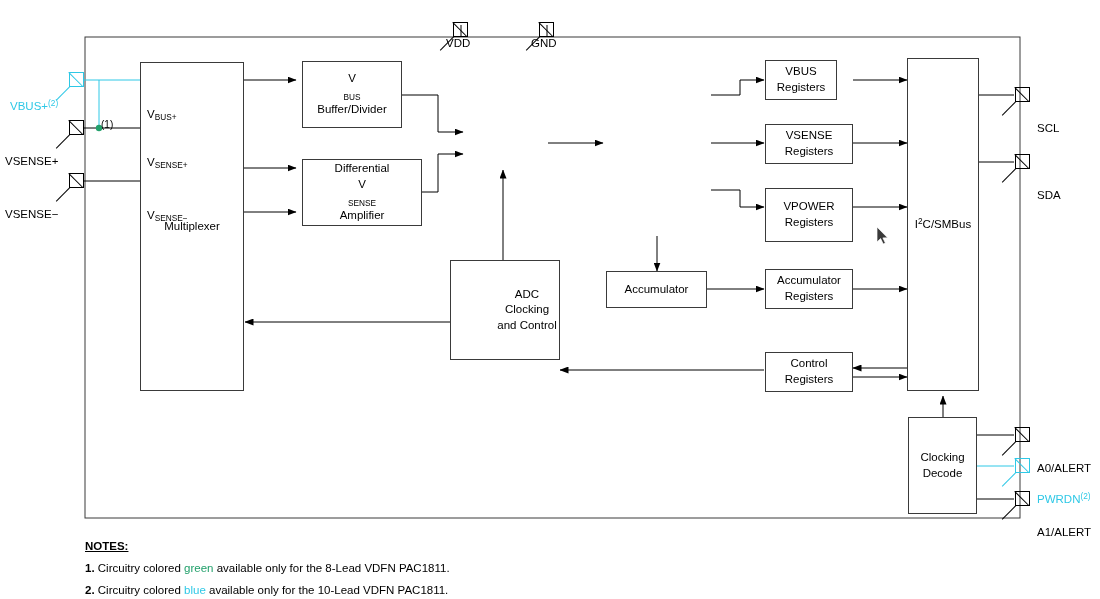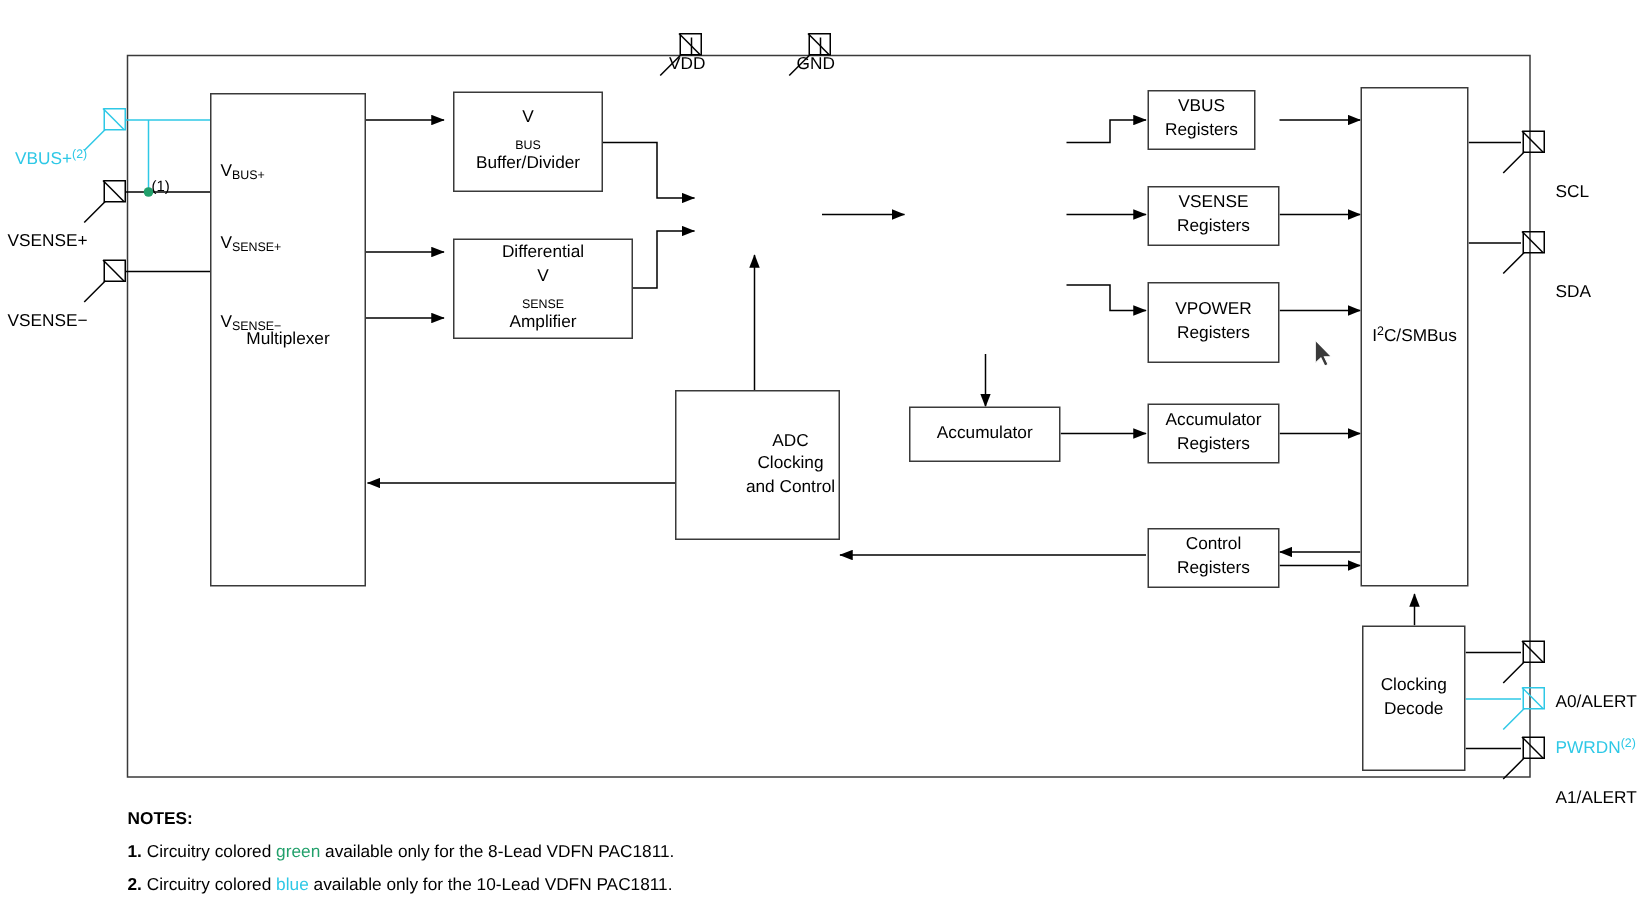--- a/index.html
+++ b/index.html
@@ -52,21 +52,21 @@
   .pad.cyan::before,.pad.cyan::after{background:#2ec8e6;}
   .cyan-text{color:#2ec8e6;}
   .green-text{color:#22a06b;margin-top:19px;}
   .blue-text{color:#2ec8e6;margin-top:48px;}
   .notes{
     position:absolute;
     left:85px;top:536px;
     font-size:11.5px;
     line-height:1.9;
   }
-  .notes .hdr{font-weight:bold;}
+  .notes .hdr{font-weight:bold;text-decoration:underline;}
   .notes b{font-weight:bold;}
   .cursor{position:absolute;left:877px;top:227px;width:12px;height:18px;}
   sub{font-size:0.72em;vertical-align:baseline;position:relative;top:0.28em;}
   sup{font-size:0.72em;vertical-align:baseline;position:relative;top:-0.45em;}
 </style>
 </head>
 <body>
 
 <div id="diagram">
 

